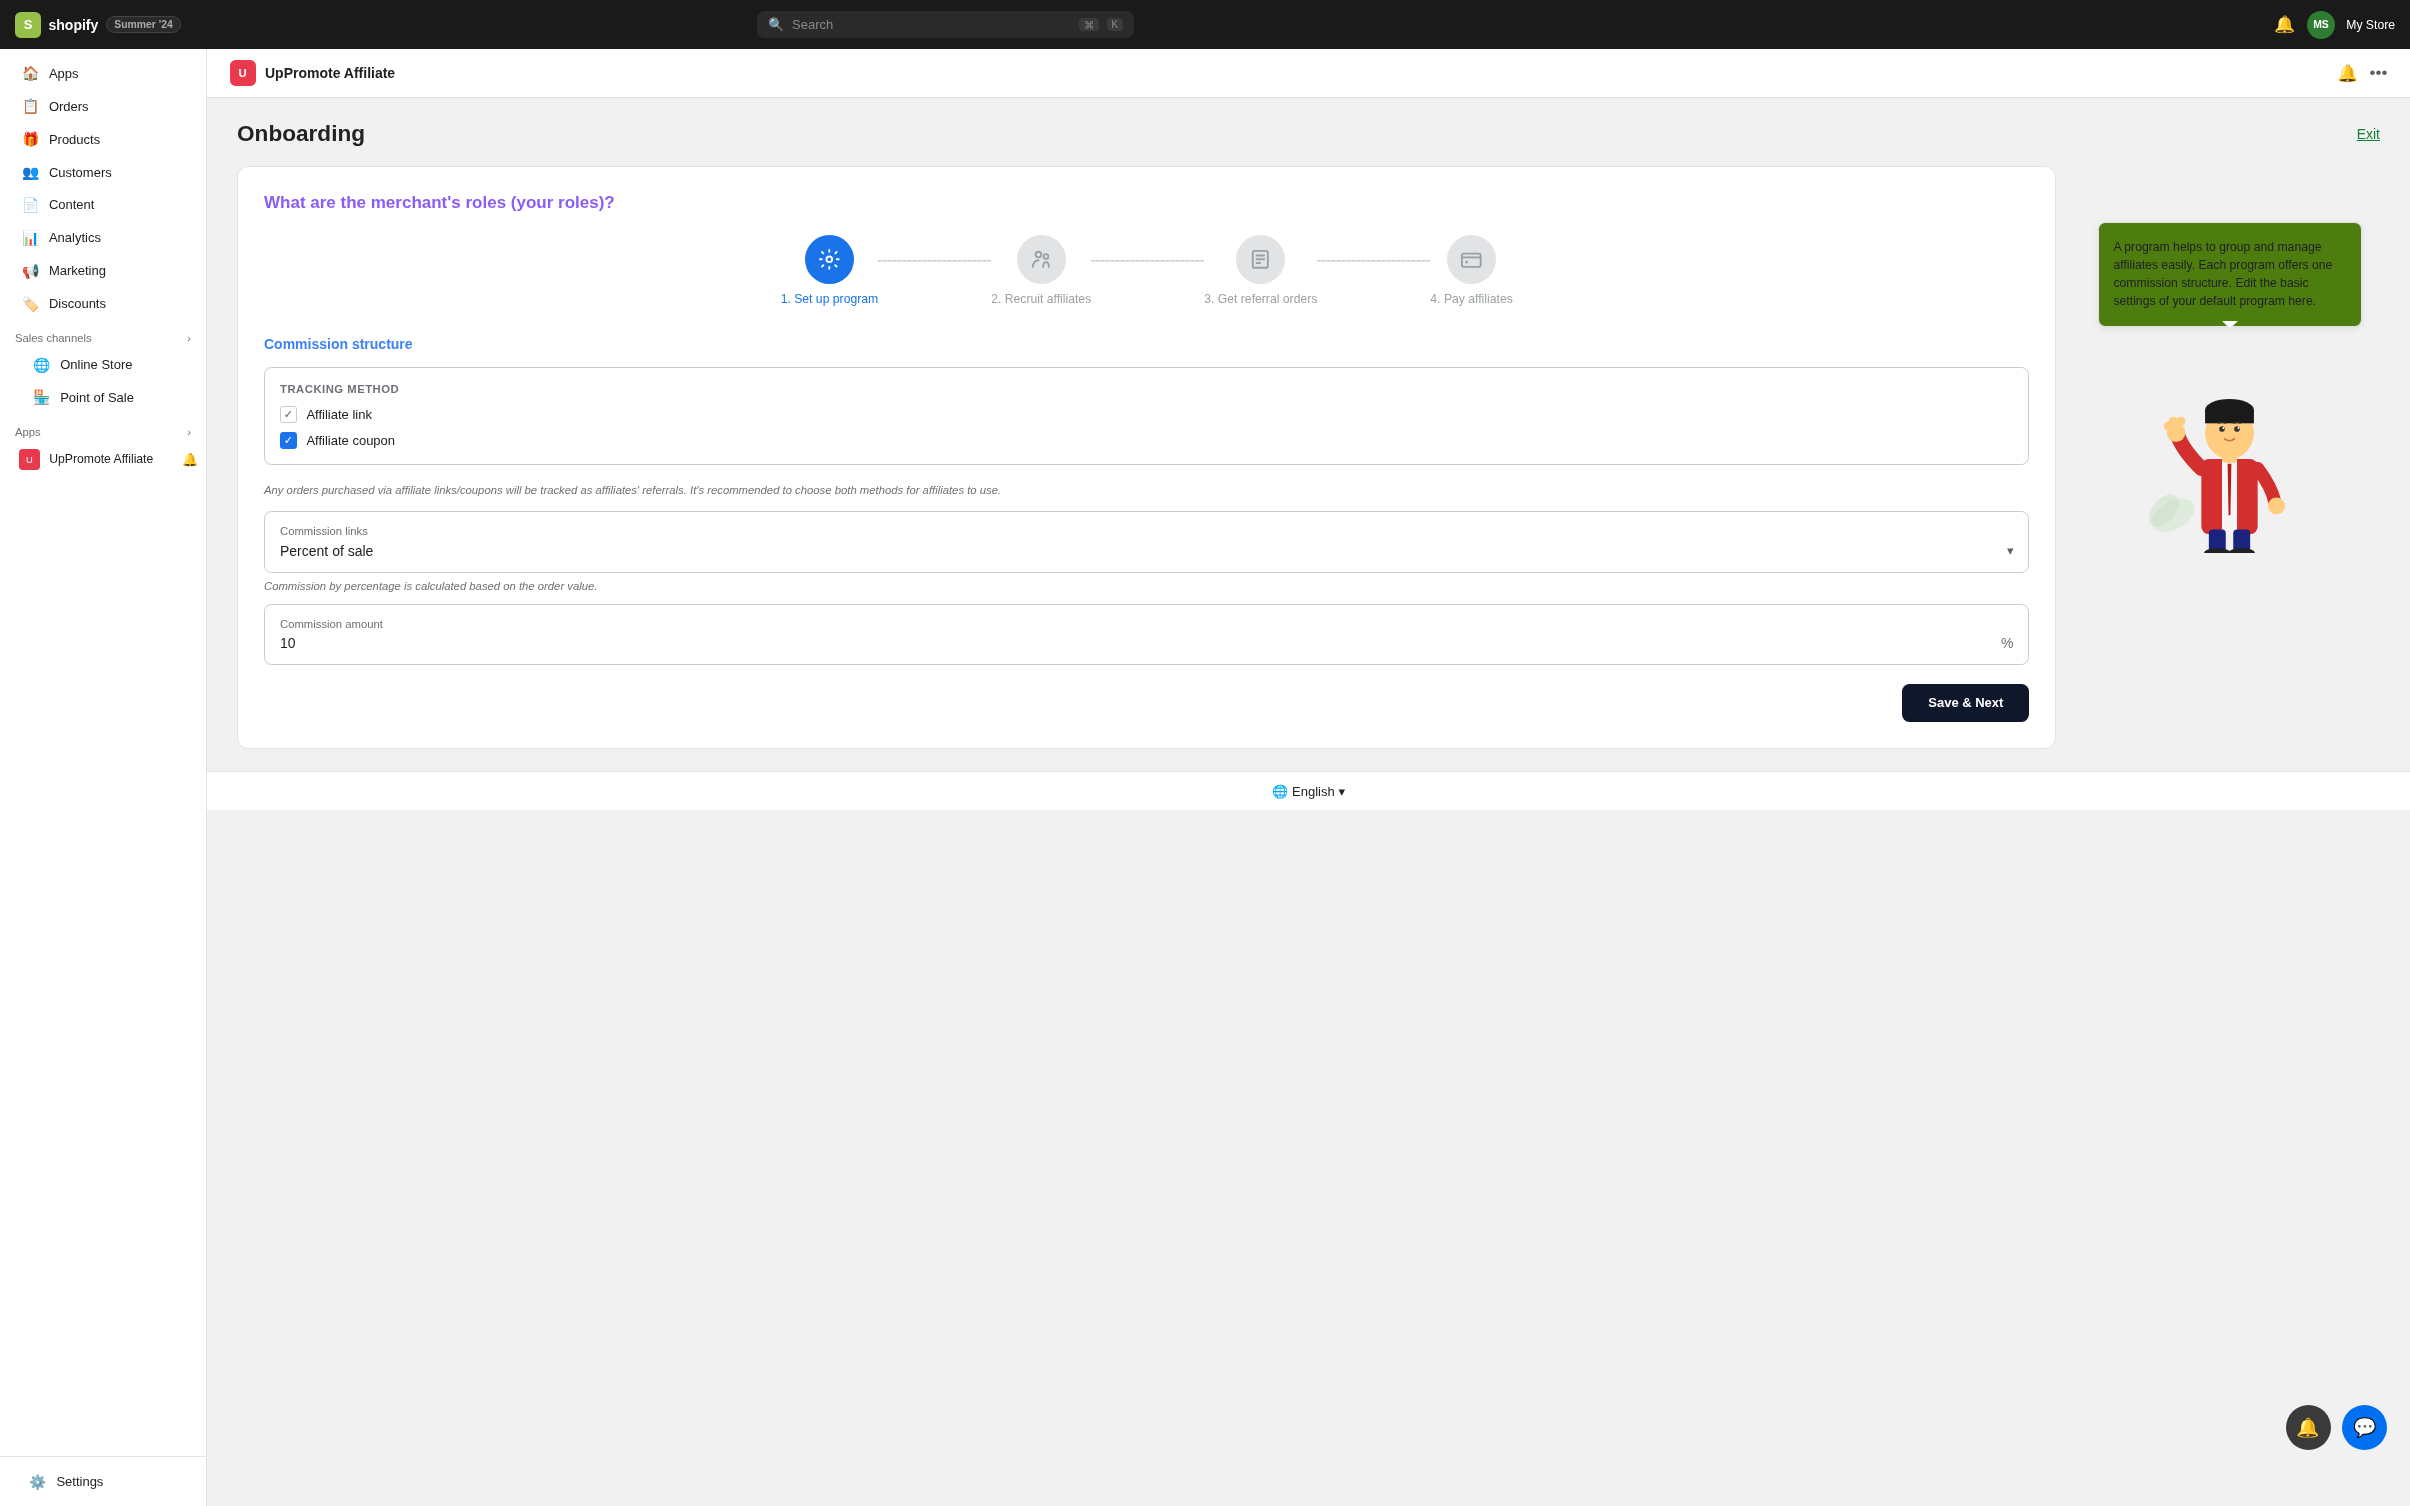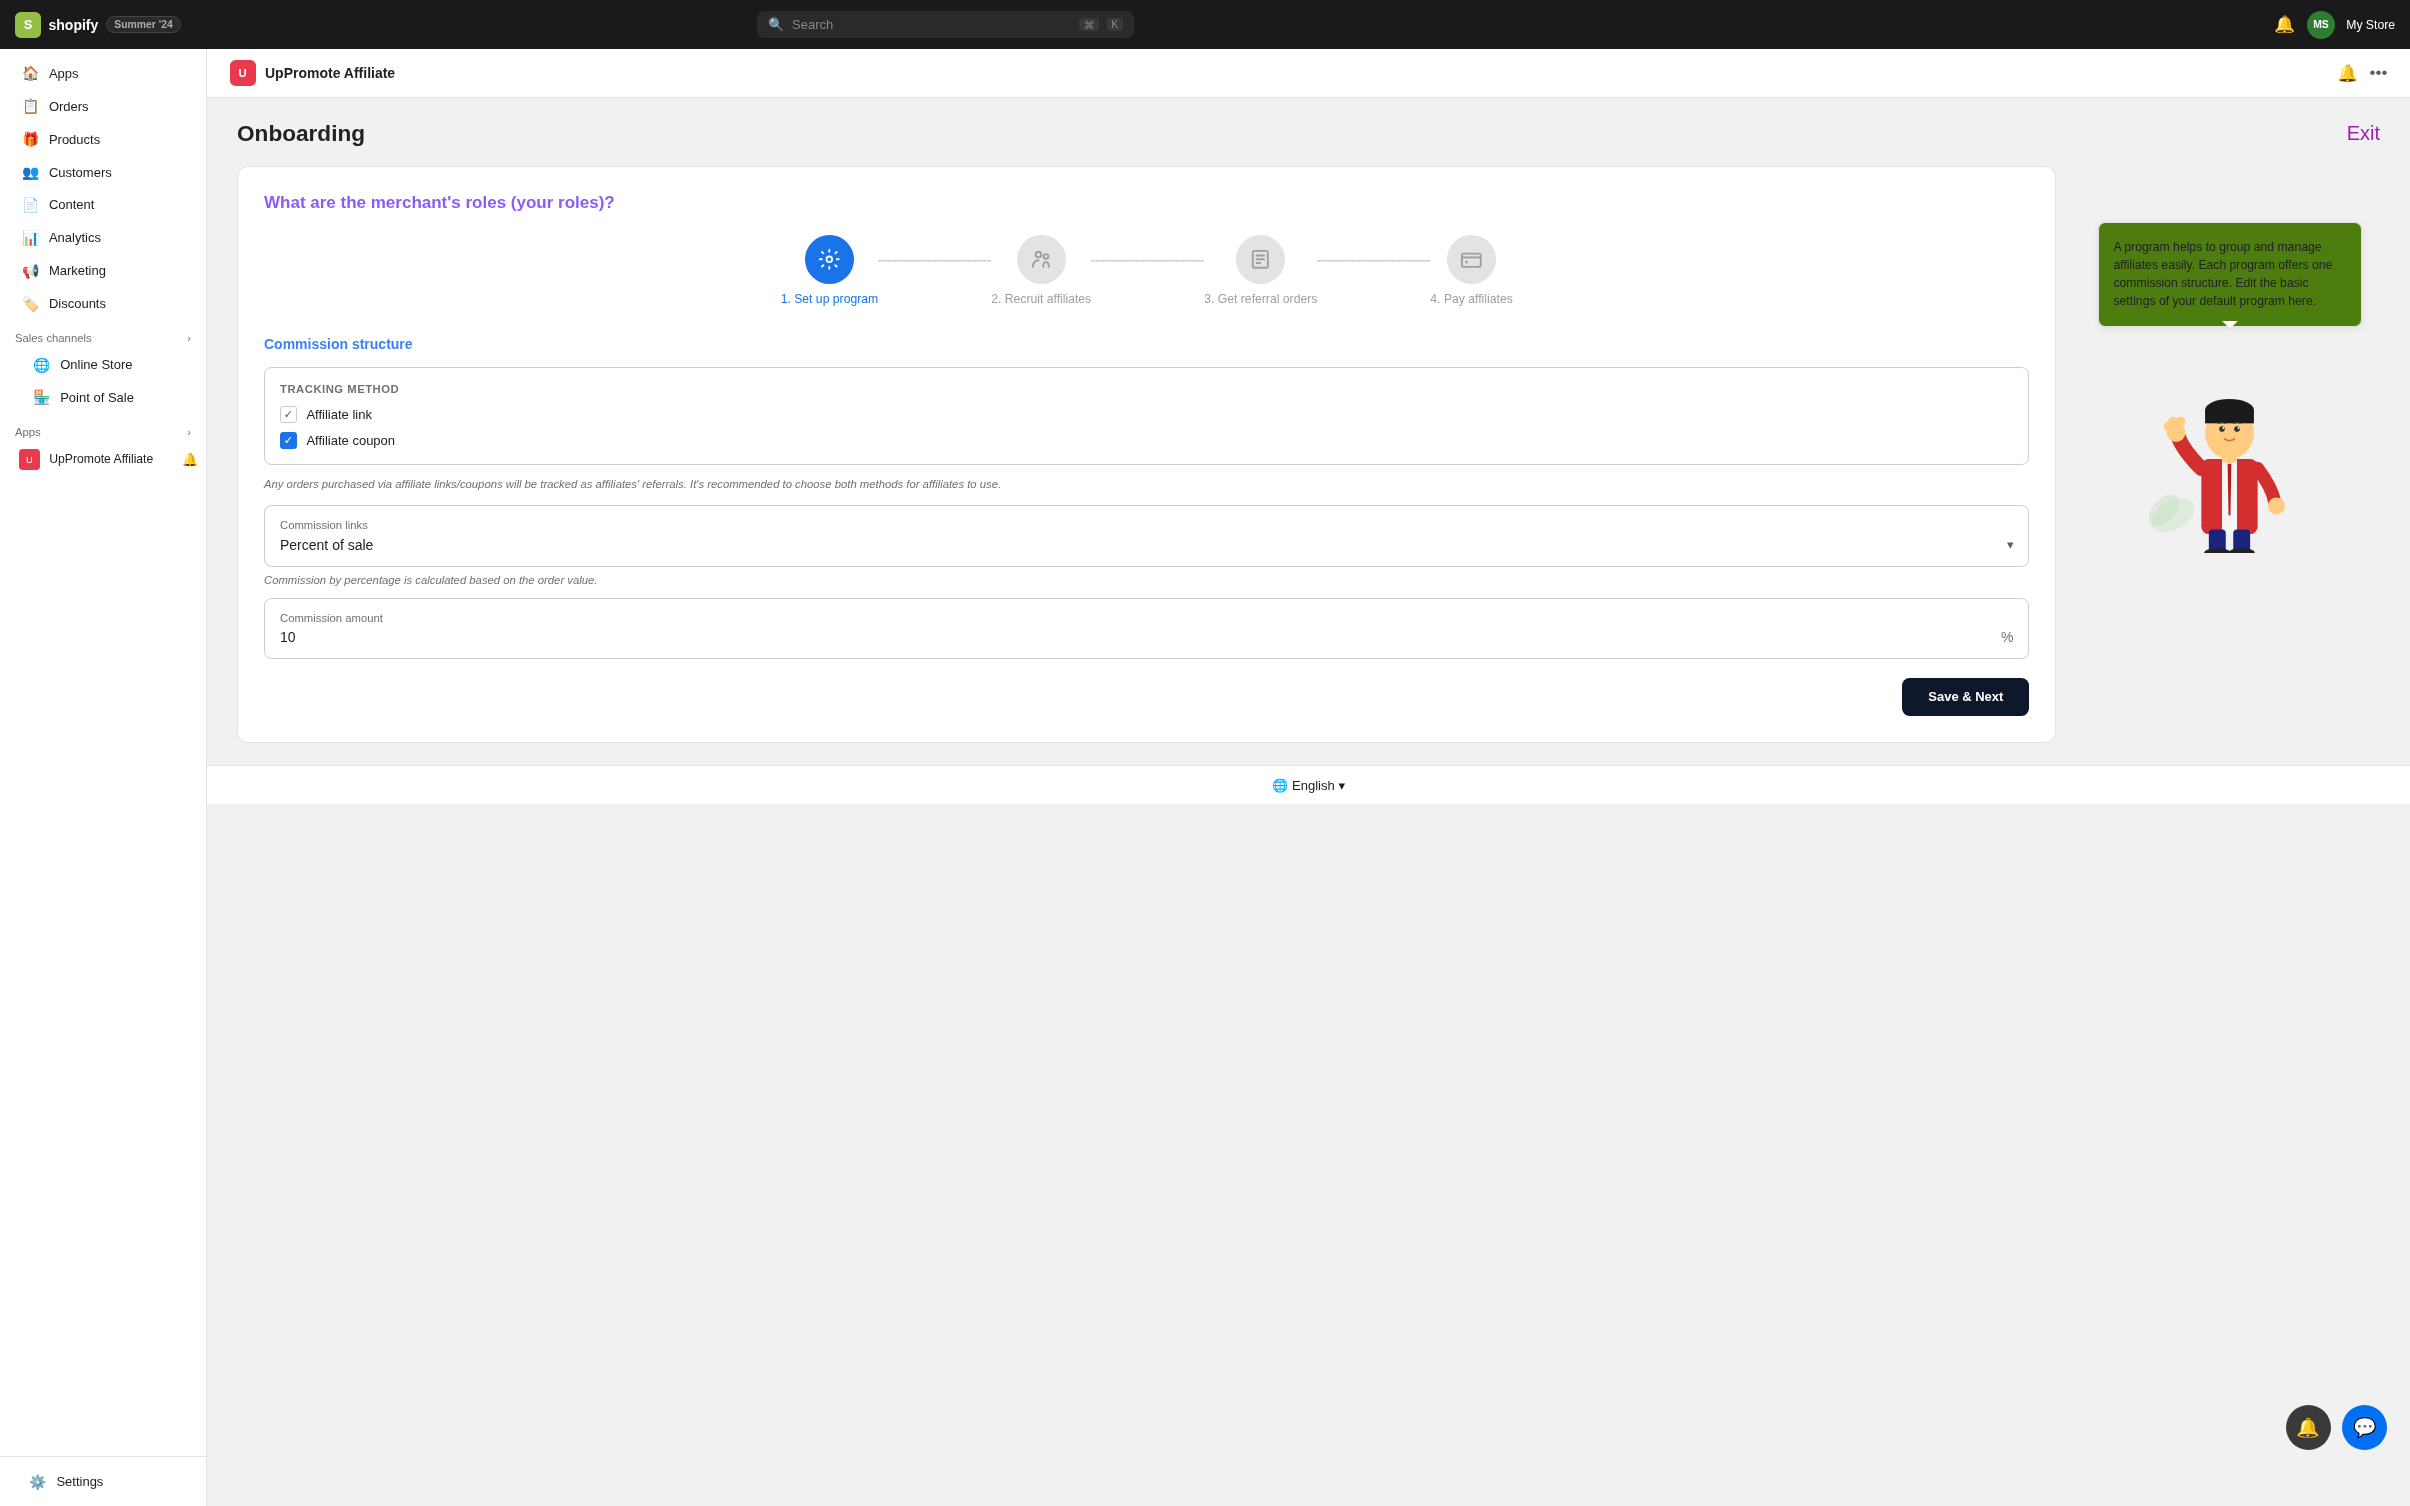--- a/index.html
+++ b/index.html
@@ -56,21 +56,21 @@
     .app-header-left { display: flex; align-items: center; gap: 9.4px; }
     .app-logo { width: 26px; height: 26px; border-radius: 5.6px; background: #e8394d; display: flex; align-items: center; justify-content: center; color: white; font-size: 11.3px; font-weight: bold; flex-shrink: 0; }
     .app-title { font-size: 14px; font-weight: 600; color: #202223; }
     .app-header-right { display: flex; gap: 11.3px; align-items: center; }
     .header-icon-btn { background: none; border: none; cursor: pointer; color: #5c5f62; font-size: 17px; }
 
     
     .page-content { padding: 22.6px 30px; }
     .page-header { display: flex; justify-content: space-between; align-items: center; margin-bottom: 19px; }
     .page-title { font-size: 22.6px; font-weight: 700; color: #202223; }
-    .exit-btn { background: none; border: none; cursor: pointer; color: #a21caf; font-size: 20px; }
+    .exit-btn { background: none; border: none; cursor: pointer; color: #15803d; font-size: 14px; text-decoration: underline; }
 
     
     .card { background: #fff; border-radius: 11.3px; border: 0.9px solid #e1e3e5; padding: 26px; }
 
     .section-question { font-size: 17px; font-weight: 600; margin-bottom: 22.6px; color: #8b5cf6; }
 
     
     .steps { display: flex; align-items: flex-start; justify-content: center; gap: 0; margin-bottom: 30px; }
     .step { display: flex; flex-direction: column; align-items: center; position: relative; }
     .step-circle {
@@ -79,21 +79,21 @@
     }
     .step-circle.active { background: #1a73e8; color: white; }
     .step-circle.inactive { background: #e1e3e5; color: #9ca0a3; }
     .step-label { font-size: 12.2px; color: #1a73e8; font-weight: 500; text-align: center; white-space: nowrap; }
     .step-label.inactive { color: #9ca0a3; }
     .step-line { width: 113px; height: 1.9px; background: #e1e3e5; margin-top: 24.5px; flex-shrink: 0; border-top: 1.9px dashed #c9cccf; }
 
     
     .section-title { font-size: 14px; font-weight: 600; margin-bottom: 15px; color: #3b82f6; }
 
-    .tracking-box { border: 0.9px solid #c9cccf; border-radius: 7.5px; padding: 15px; margin-bottom: 13px; }
+    .tracking-box { border: 0.9px solid #c9cccf; border-radius: 7.5px; padding: 15px; margin-bottom: 19px; }
     .tracking-title { font-size: 12.2px; font-weight: 600; color: #6d7175; margin-bottom: 11.3px; text-transform: uppercase; letter-spacing: 0.5px; font-size: 11.3px; }
 
     .checkbox-row { display: flex; align-items: center; gap: 9.4px; margin-bottom: 9.4px; }
     .checkbox-row:last-child { margin-bottom: 0; }
     .checkbox { width: 17px; height: 17px; border-radius: 2.8px; border: 1.9px solid #c9cccf; display: flex; align-items: center; justify-content: center; flex-shrink: 0; background: #f6f6f7; }
     .checkbox.checked { background: #1a73e8; border-color: #1a73e8; color: white; font-size: 11.3px; }
     .checkbox.checked-light { background: #fff; border-color: #c9cccf; color: #5c5f62; font-size: 11.3px; }
     .checkbox-label { font-size: 13px; color: #202223; }
 
     .hint-text { font-size: 11.3px; color: #6d7175; margin-bottom: 15px; font-style: italic; }

